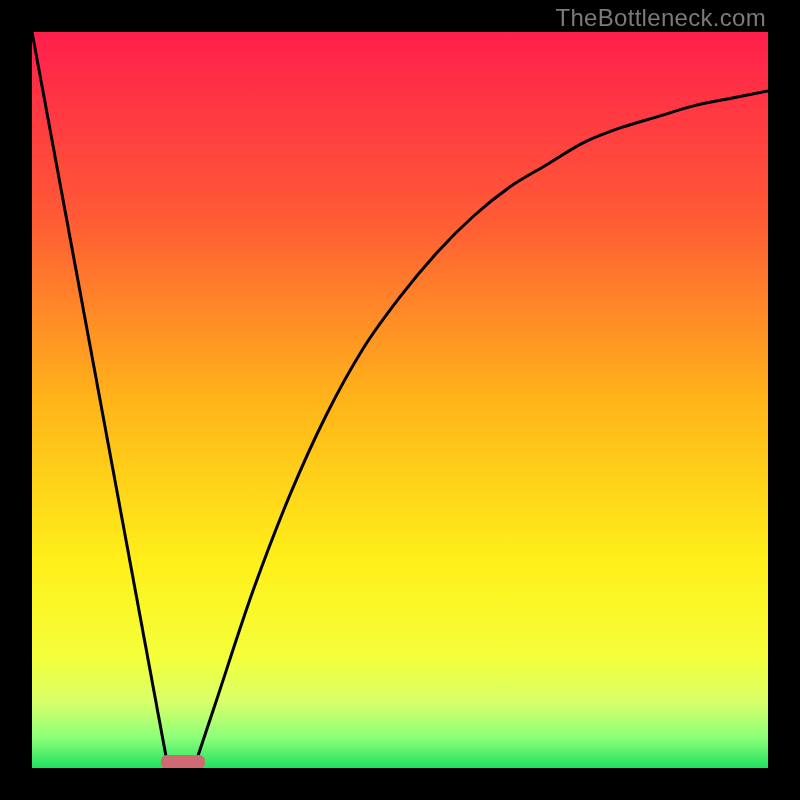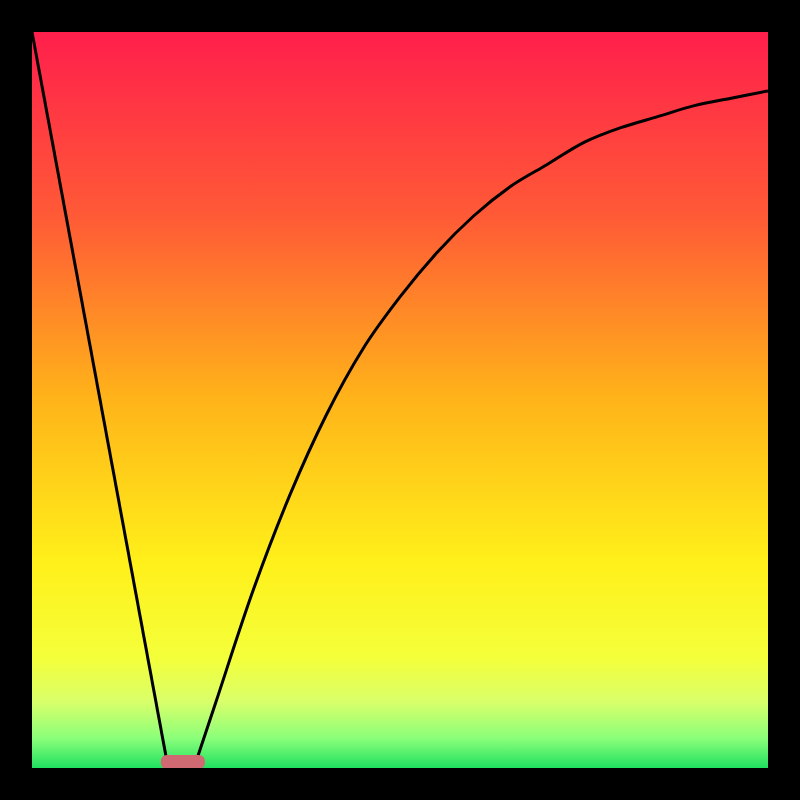--- a/index.html
+++ b/index.html
@@ -38,20 +38,21 @@
   }
   svg {
     display: block;
   }
 </style>
 </head>
 <body>
 
 <div class="frame">
 
+  <div class="watermark">TheBottleneck.com</div>
 
   <div class="plot-area">
     <svg id="chart-svg" width="736" height="736" viewBox="0 0 736 736">
       <defs>
         <linearGradient id="bg-grad" x1="0" y1="0" x2="0" y2="1">
             <stop offset="0%" stop-color="#ff1f4c"></stop>
             <stop offset="25%" stop-color="#ff5a36"></stop>
             <stop offset="50%" stop-color="#ffb419"></stop>
             <stop offset="72%" stop-color="#fff01a"></stop>
             <stop offset="85%" stop-color="#f4ff3a"></stop>

